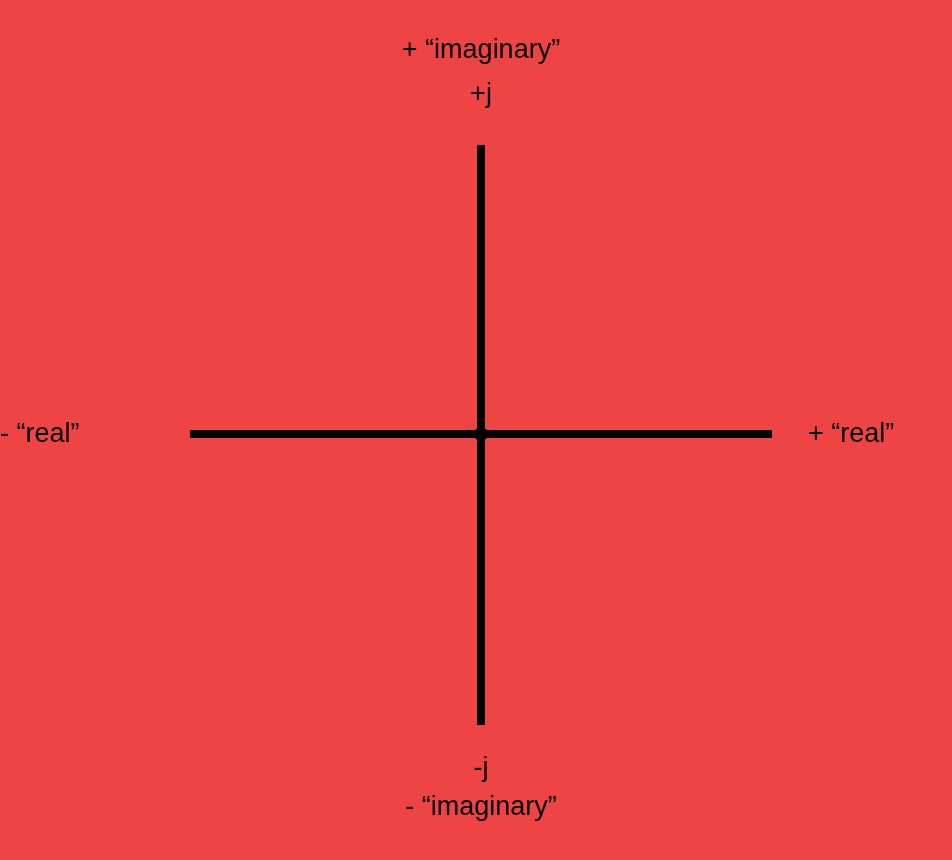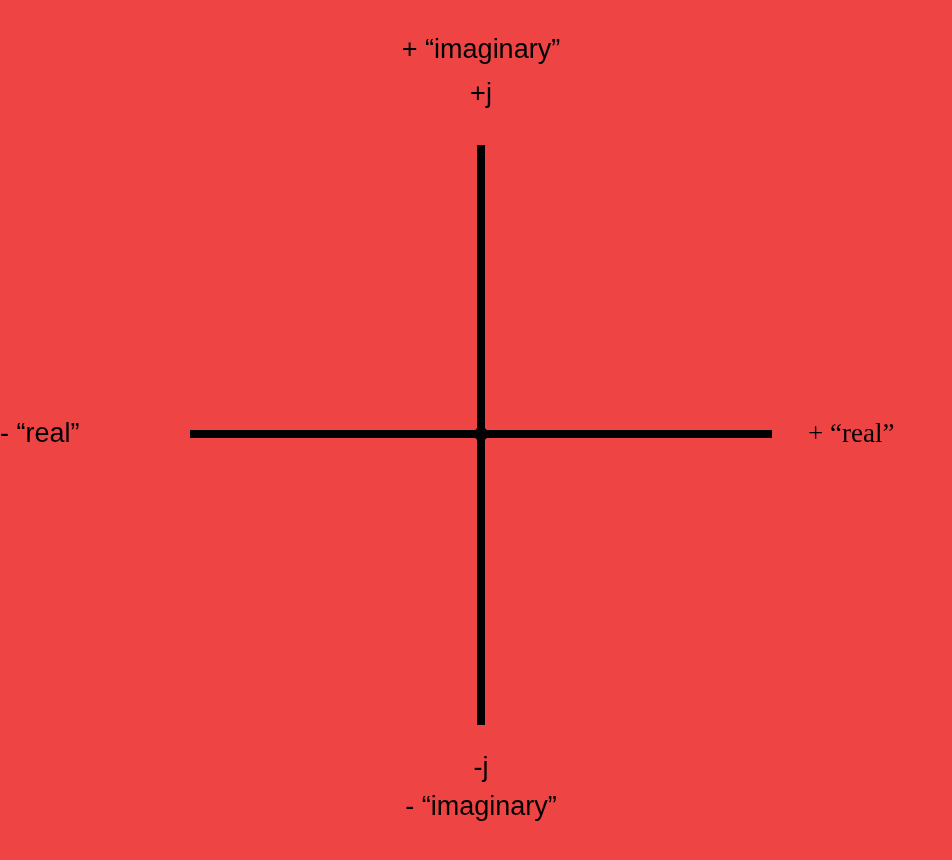--- a/index.html
+++ b/index.html
@@ -69,21 +69,20 @@
   #label-real-negative {
     left: 0;
     width: 166px;
     top: 418px;
     text-align: left;
   }
   #label-real-positive {
     left: 808px;
     top: 418px;
     text-align: left;
-    font-family: Liberation Serif, serif;
   }
 </style>
 </head>
 <body>
 
 <div id="canvas">
 
   <div class="axis" id="axis-horizontal"></div>
   <div class="axis" id="axis-vertical"></div>
 

